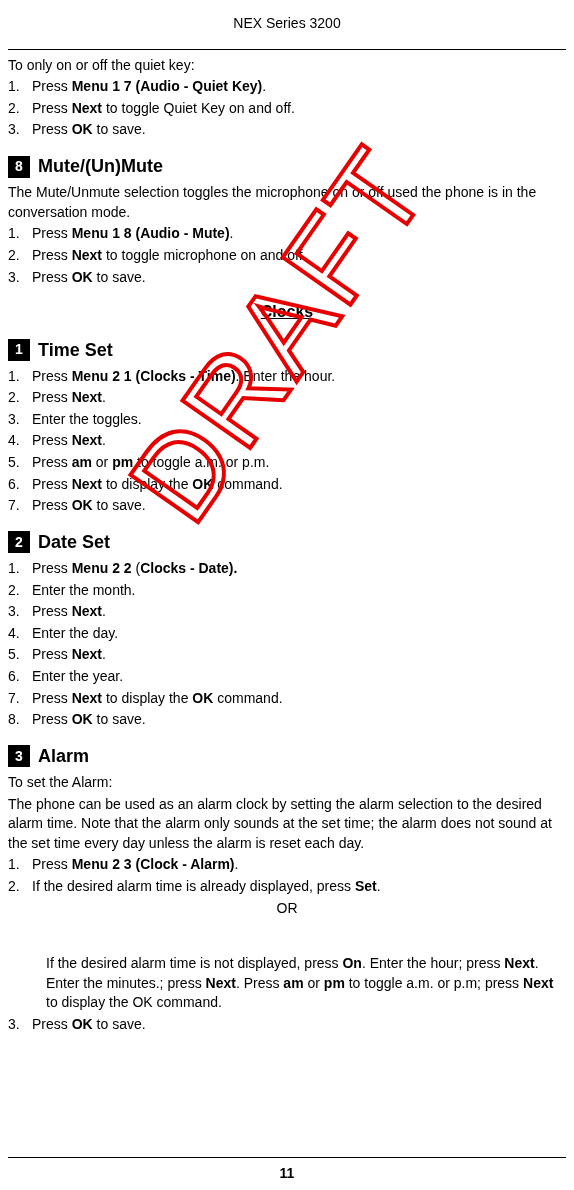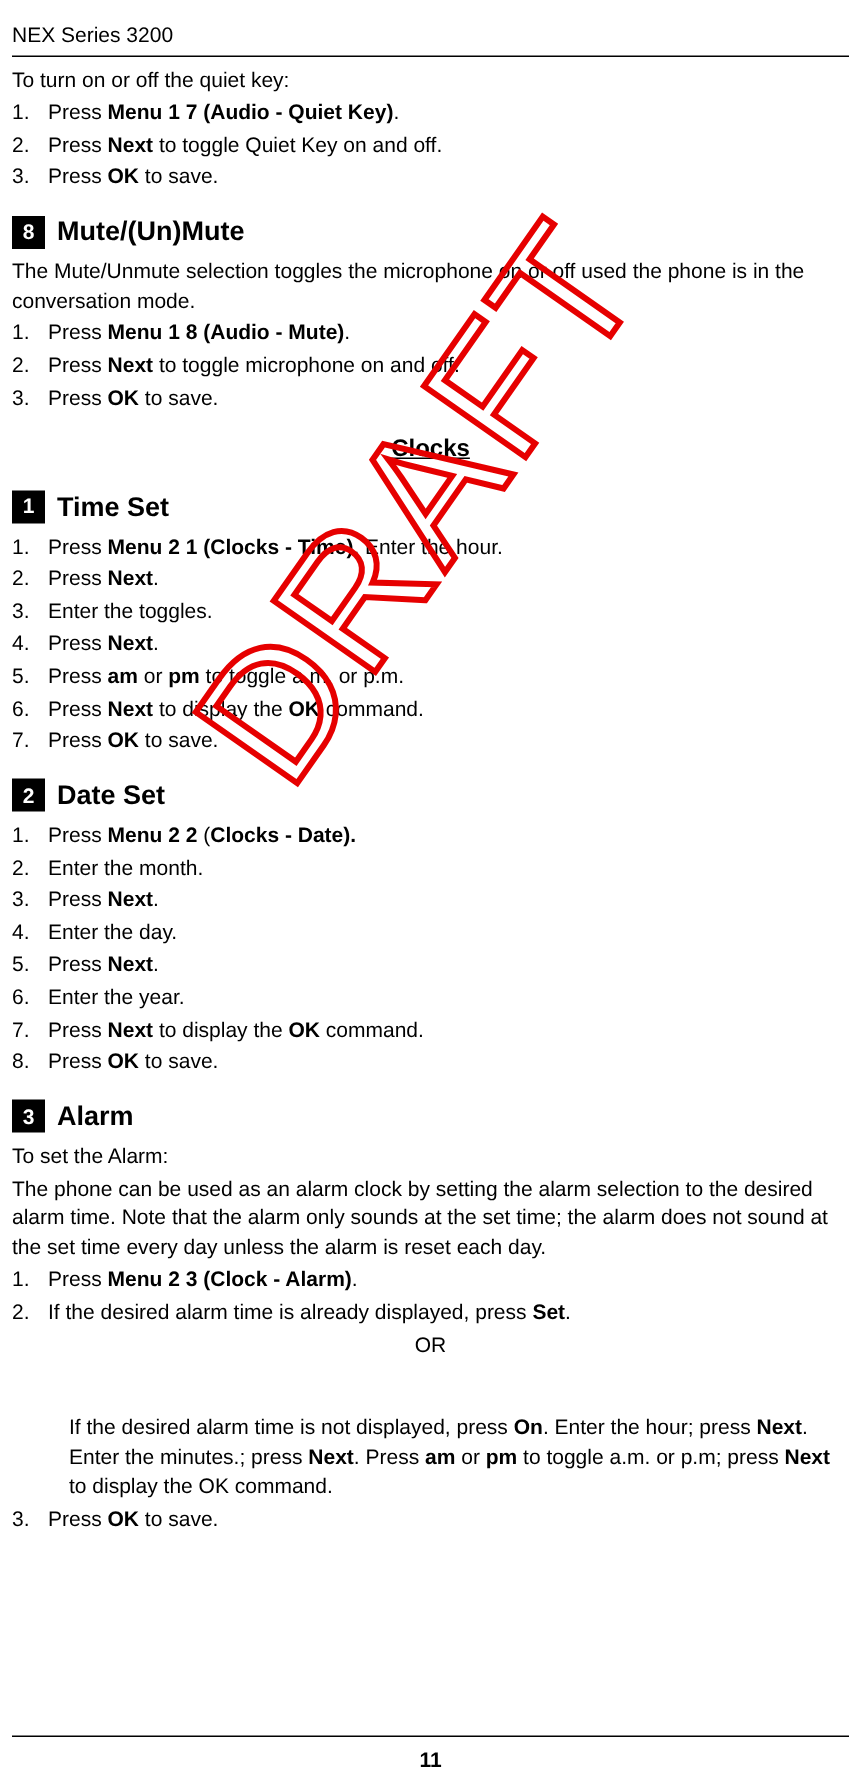--- a/index.html
+++ b/index.html
@@ -1,18 +1,18 @@
 <!DOCTYPE html>
 <html><head>
   <meta charset="utf-8">
   <style>
     * { margin: 0; padding: 0; box-sizing: border-box; }
     body { font-family: Arial, Helvetica, sans-serif; font-size: 14px; line-height: 1.4; color: #000; width: 574px; height: 1190px; position: relative; background: #fff; }
     .page { position: relative; padding: 14px 8px 0 8px; }
-    .header-line { display: block; text-align: left; font-size: 14px; margin-bottom: 3px; }
+    .header-line { display: block; text-align: center; font-size: 14px; margin-bottom: 15px; }
     .top-rule { border: none; border-top: 1px solid #000; margin-bottom: 6px; }
     .para { margin-bottom: 2px; }
     .list-item { display: flex; margin-bottom: 2px; }
     .list-num { width: 24px; flex-shrink: 0; }
     .list-body { flex: 1; }
     .box-row { display: flex; align-items: center; gap: 8px; margin-top: 14px; margin-bottom: 4px; }
     .box-num { background: #000; color: #fff; font-weight: bold; width: 22px; height: 22px; display: flex; align-items: center; justify-content: center; font-size: 14px; }
     .box-label { font-weight: bold; font-size: 18px; }
     .section-title { font-size: 16px; font-weight: bold; text-decoration: underline; margin-top: 14px; margin-bottom: 6px; text-align: center; }
     .indent-block { margin-left: 38px; margin-top: 36px; }
@@ -29,21 +29,21 @@
 <div class="page">
   <span class="header-line">NEX Series 3200</span>
   <hr class="top-rule">
 
   <div class="watermark">
     <svg viewBox="0 0 514 560">
       <text x="257" y="280" text-anchor="middle" dominant-baseline="middle" transform="rotate(-55 257 280)" font-family="Arial" font-size="120" font-weight="normal" fill="none" stroke="#e60000" stroke-width="4" letter-spacing="4">DRAFT</text>
     </svg>
   </div>
 
-  <p class="para">To turn on or off the quiet key:</p>
+  <p class="para">To only on or off the quiet key:</p>
   <div id="quiet-key-list">
       <div class="list-item">
         <span class="list-num">1.</span>
         <span class="list-body"><span>Press </span><b>Menu 1 7 (Audio - Quiet Key)</b><span>.</span></span>
       </div>
       <div class="list-item">
         <span class="list-num">2.</span>
         <span class="list-body"><span>Press </span><b>Next</b><span> to toggle Quiet Key on and off.</span></span>
       </div>
       <div class="list-item">

